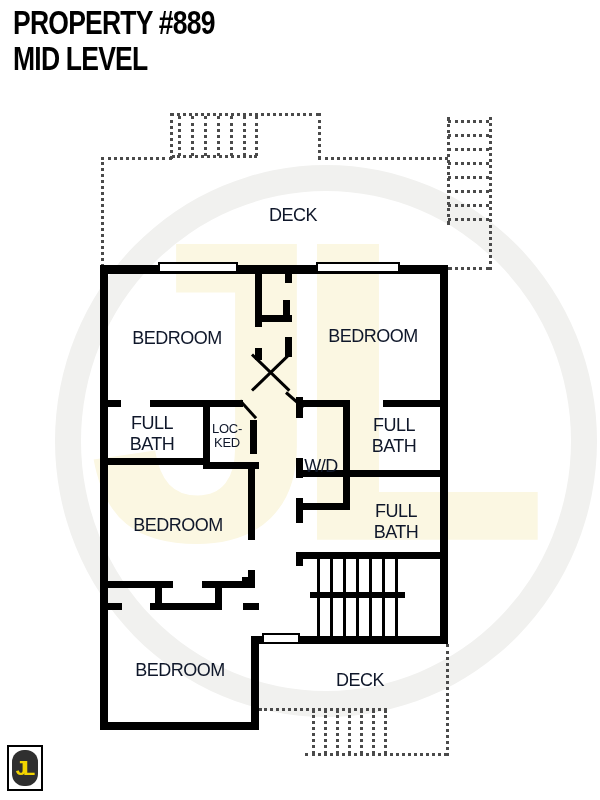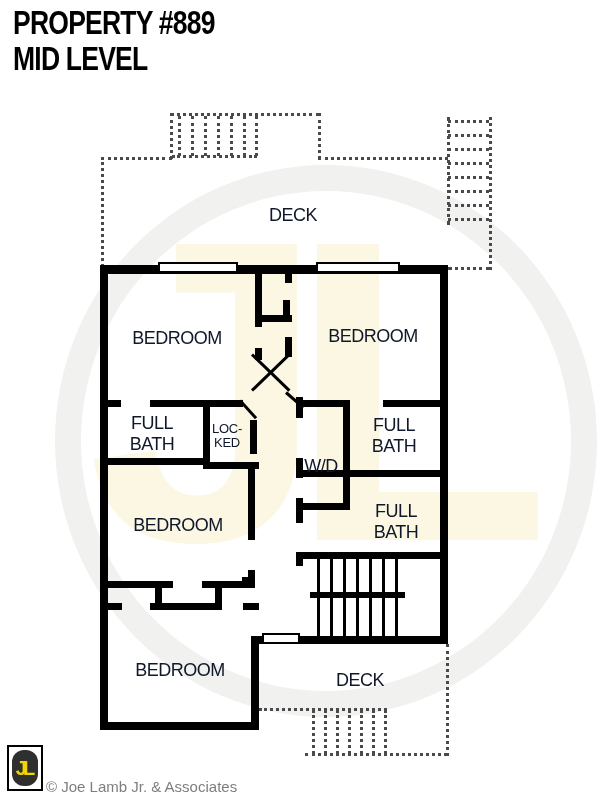--- a/index.html
+++ b/index.html
@@ -182,15 +182,14 @@
     <div class="lbl" style="left:396px;top:522px"><span>FULL</span><br><span>BATH</span></div>
     <div class="lbl small" style="left:227px;top:436px"><span>LOC-</span><br><span>KED</span></div>
     <div class="lbl" style="left:321px;top:466px">W/D</div>
   </div>
 
   <div class="footer-logo">
     <div class="stadium">
       <span class="jl">JL</span>
     </div>
   </div>
-  <div class="copyright">© Joe Lamb Jr. &amp; Associates</div>
 
 </div>
 
 </body></html>

